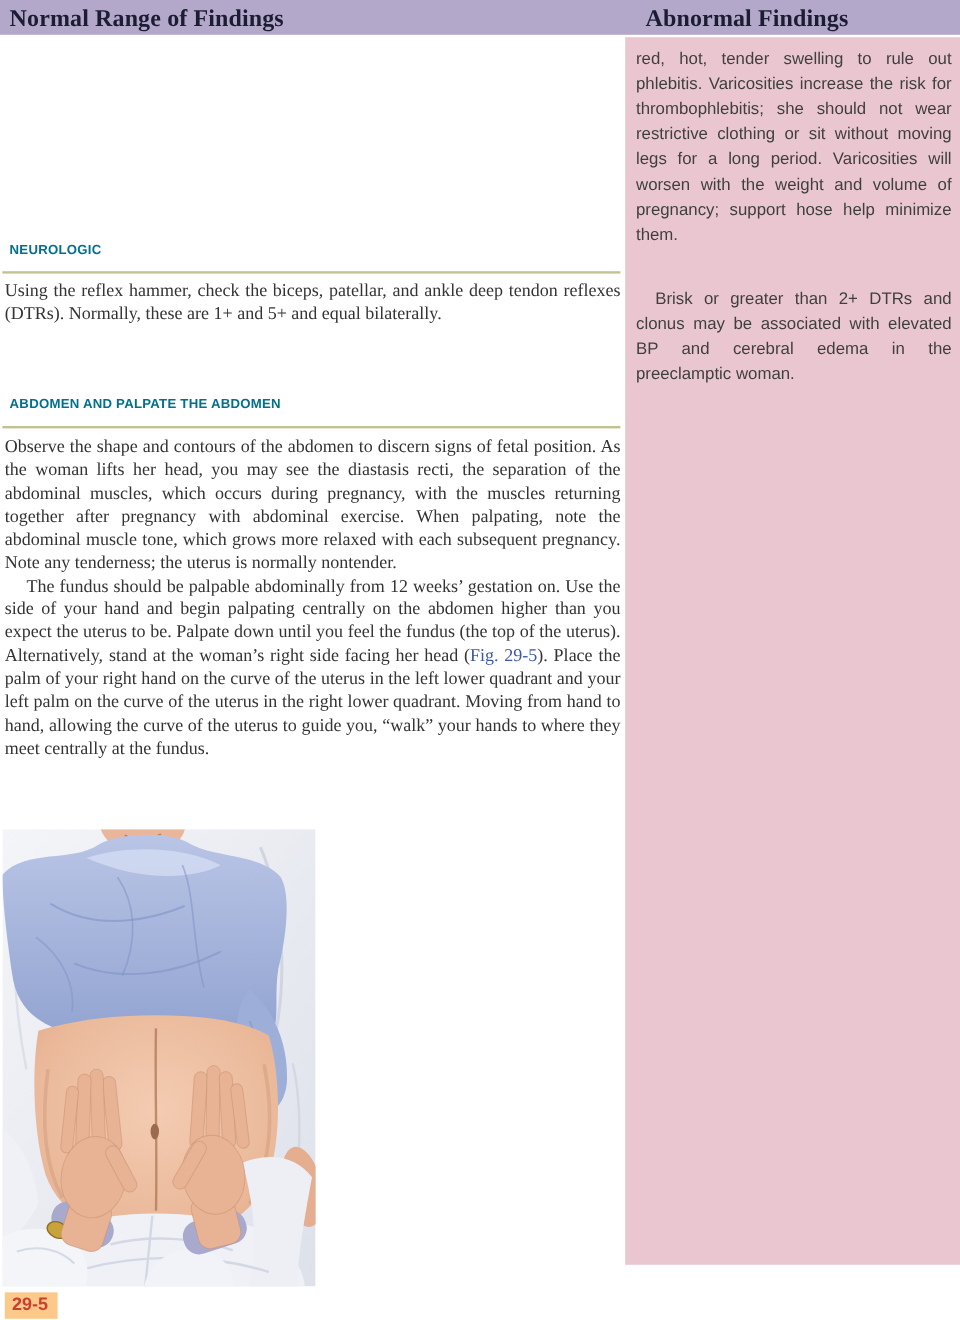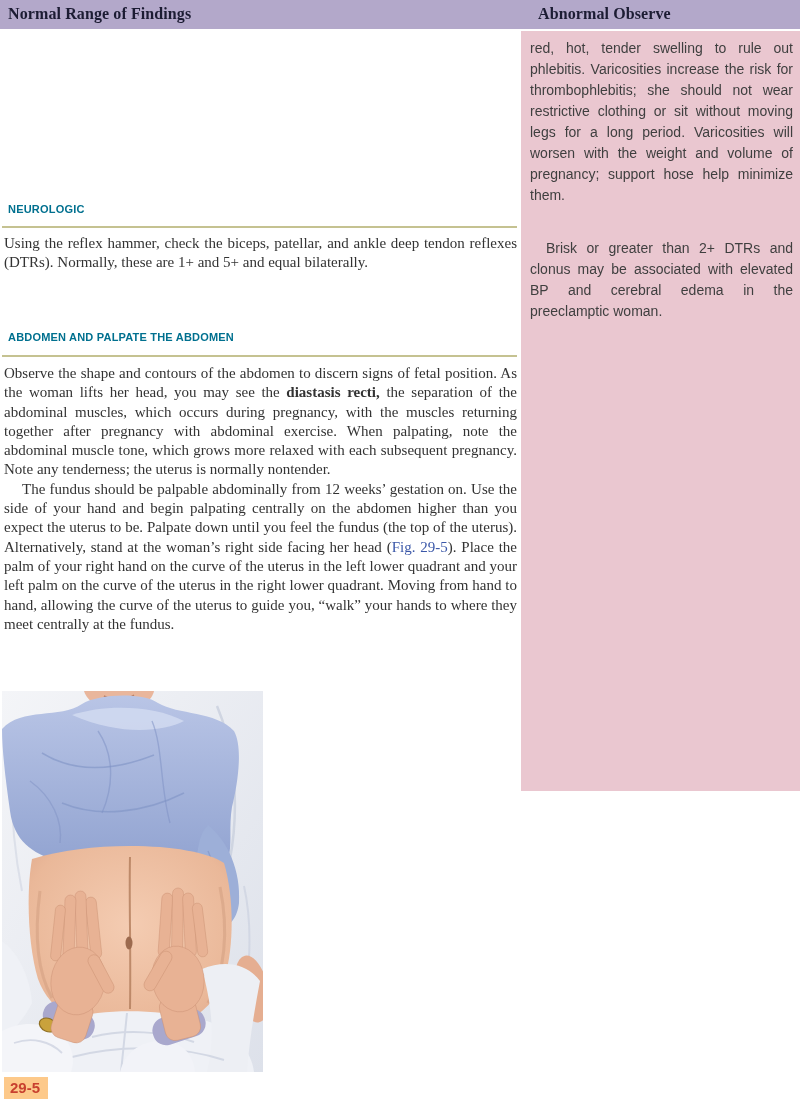--- a/index.html
+++ b/index.html
@@ -13,30 +13,30 @@
   }
 
   
   .header-bar {
     position: absolute; left: 0; top: 0; width: 800px; height: 29px;
     background: var(--header-bg, #b3a8ca);
   }
   .header-title {
     position: absolute; top: 5px;
     font-family: "Liberation Serif", serif;
-    font-weight: bold; font-size: 16px;
+    font-weight: bold; font-size: 20px;
     color: var(--header-text, #1c1c33);
     letter-spacing: 0.1px;
   }
   .header-title.left  { left: 8px; }
   .header-title.right { left: 538px; }
 
   
   .abnormal-panel {
-    position: absolute; left: 521px; top: 31px; width: 279px; height: 760px;
+    position: absolute; left: 521px; top: 31px; width: 279px; height: 1023px;
     background: var(--abnormal-bg, #eac7d0);
   }
   .abnormal-para {
     position: absolute; left: 9px; width: 263px;
     font-family: "Liberation Sans", sans-serif;
     font-size: 14px; line-height: 21px;
     color: #3f3f3f;
     text-align: justify;
   }
   .abnormal-para.p1 { top: 7px; }
@@ -55,21 +55,21 @@
     background: var(--rule-olive, #c5c291);
   }
   .body-para {
     position: absolute; left: 4px; width: 513px;
     font-family: "Liberation Serif", serif;
     font-size: 15px; line-height: 19.3px;
     color: #333333;
     text-align: justify;
   }
   .body-para p.indent { text-indent: 18px; }
-  .bold-term { font-weight: bold; }
+  .bold-term { font-weight: normal; }
   .fig-link { color: var(--link-blue, #3a57a8); cursor: pointer; }
 
   
   .figure-photo {
     position: absolute; left: 2px; top: 691px; width: 261px; height: 381px;
     display: block;
   }
   .figure-label {
     position: absolute; left: 4px; top: 1077px;
     background: var(--figure-label-bg, #fdc98a);
@@ -77,21 +77,21 @@
     font-family: "Liberation Sans", sans-serif;
     font-weight: bold; font-size: 15px;
     padding: 2px 8px 3px 6px;
   }
 </style>
 </head>
 <body>
 
 <div class="header-bar">
   <span class="header-title left">Normal Range of Findings</span>
-  <span class="header-title right">Abnormal Observe</span>
+  <span class="header-title right">Abnormal Findings</span>
 </div>
 
 <div class="abnormal-panel">
   <div class="abnormal-para p1">red, hot, tender swelling to rule out phlebitis. Varicosities increase the risk for thrombophlebitis; she should not wear restrictive clothing or sit without moving legs for a long period. Varicosities will worsen with the weight and volume of pregnancy; support hose help minimize them.</div>
   <div class="abnormal-para p2">Brisk or greater than 2+ DTRs and clonus may be associated with elevated BP and cerebral edema in the preeclamptic woman.</div>
 </div>
 
 <div class="section-heading" style="top:203px">NEUROLOGIC</div>
 <div class="heading-rule" style="top:226px"></div>
 

